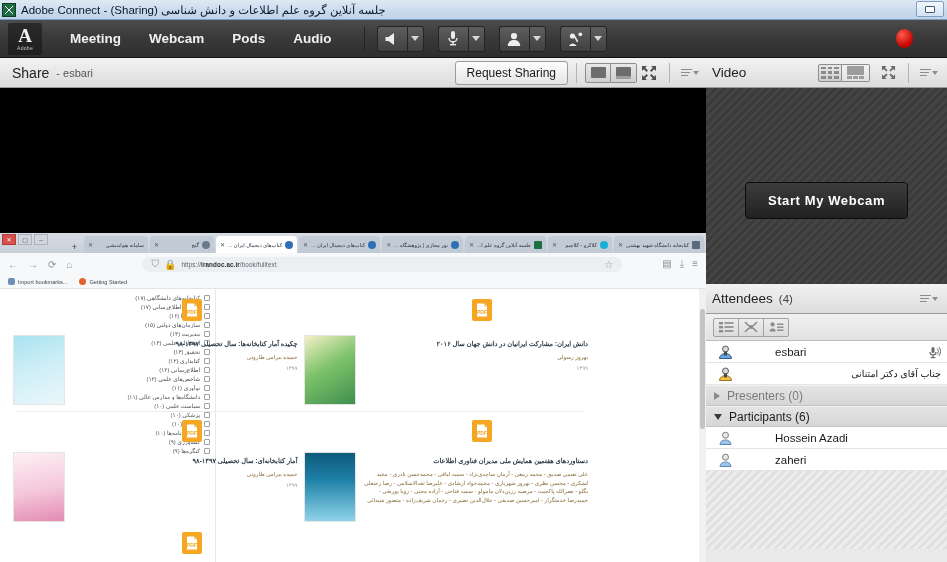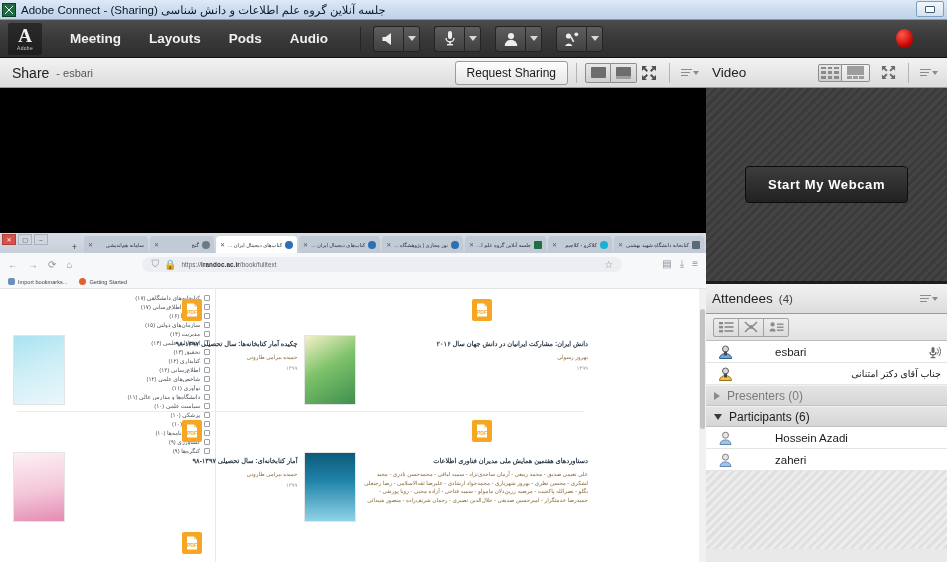--- a/index.html
+++ b/index.html
@@ -263,21 +263,21 @@
   .one-ico .row3 { display: flex; gap: 1px; }
   .one-ico .row3 i { width: 5px; height: 3px; background: #9d9d9d; }
   .hamburger { display: flex; align-items: center; gap: 1px; }
   .hamburger .lines { display: flex; flex-direction: column; gap: 1.5px; }
   .hamburger .lines i { width: 11px; height: 1.5px; background: #8c8c8c; }
   .hamburger .lines i:nth-child(2) { width: 9px; }
   .hamburger .lines i:nth-child(3) { width: 7px; }
   .hamburger .car { border-left: 3px solid transparent; border-right: 3px solid transparent; border-top: 4px solid #8c8c8c; }
 
   .video-body {
-    height: 193px;
+    height: 224px;
     background:
       repeating-linear-gradient(135deg, #3b3b3b 0px, #3b3b3b 3px, #444444 3px, #444444 6px);
     display: flex; align-items: center; justify-content: center;
   }
   .webcam-btn {
     background: linear-gradient(to bottom,#3d3d3d,#212121);
     border: 1px solid #0d0d0d; border-radius: 4px;
     color: #ffffff; font-size: 13px; font-weight: bold; letter-spacing: .6px;
     padding: 10px 22px;
   }
@@ -329,21 +329,21 @@
         </div>
     </div>
   </div>
 
   <div class="menubar">
     <div class="logo">
       <span class="a">A</span>
       <span class="w">Adobe</span>
     </div>
     <div class="menu-item">Meeting</div>
-    <div class="menu-item">Layouts</div>
+    <div class="menu-item">Webcam</div>
     <div class="menu-item">Pods</div>
     <div class="menu-item">Audio</div>
 
     <div class="menu-sep"></div>
 
     <div class="tool-group">
       <div class="tool-btn">
         <svg width="16" height="14" viewBox="0 0 16 14">
           <path d="M10 1 L4.5 5 H1.5 V9 H4.5 L10 13 Z" fill="#ededed"></path>
         </svg>

